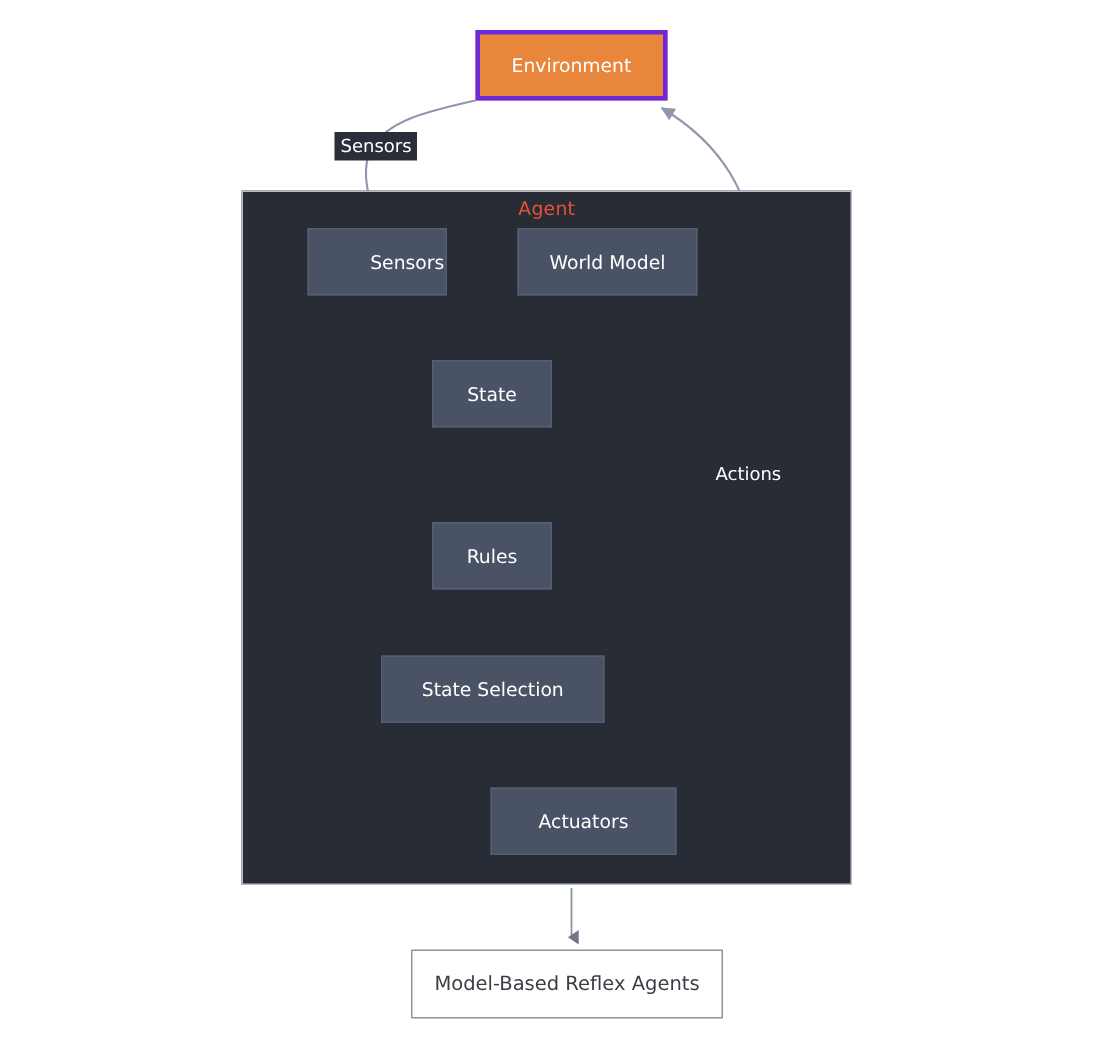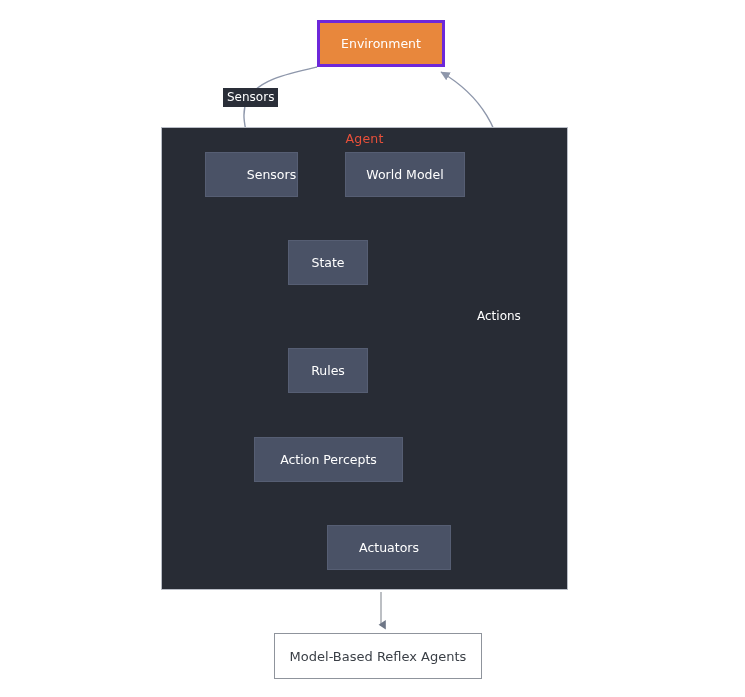--- a/index.html
+++ b/index.html
@@ -139,21 +139,21 @@
   <div class="node n-world">
     <span>World Model</span>
   </div>
   <div class="node n-rules">
     <span>Rules</span>
   </div>
   <div class="node n-state">
     <span>State</span>
   </div>
   <div class="node n-action">
-    <span>Action Percepts</span>
+    <span>State Selection</span>
   </div>
   <div class="node n-actu">
     <span>Actuators</span>
   </div>
 
   <div class="edge-label lbl-percepts">Sensors</div>
   <div class="edge-label lbl-actions">Actions</div>
 
   <div class="caption">
     <span>Model-Based Reflex Agents</span>

